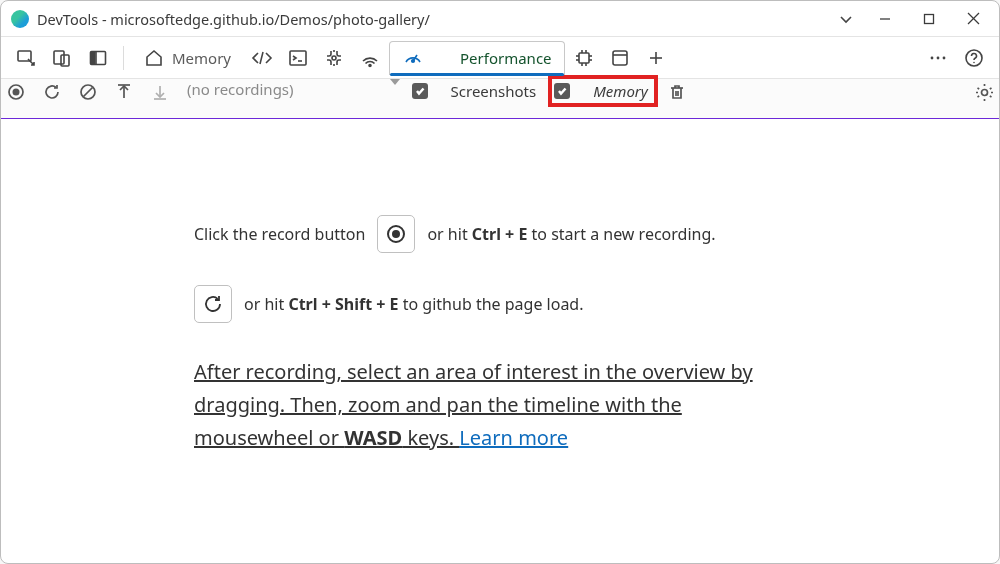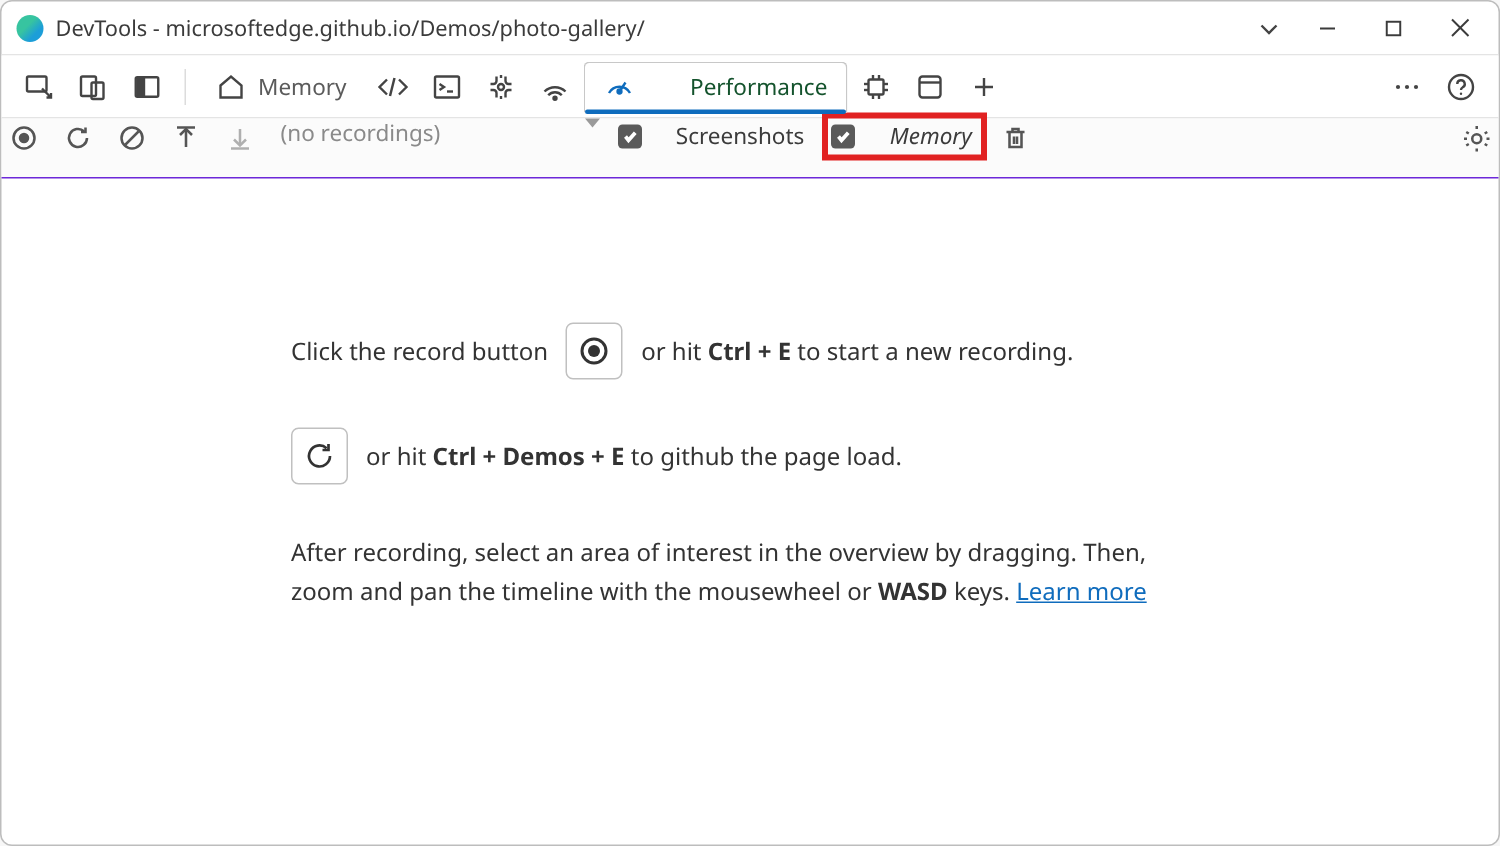--- a/index.html
+++ b/index.html
@@ -31,21 +31,21 @@
   .recordings { color:#8a8a8a; font-size:15px; margin-left:4px; }
   .tri { width:0;height:0;border-left:5px solid transparent;border-right:5px solid transparent;border-top:6px solid #9a9a9a;margin-left:6px; }
   .chk { display:flex; align-items:center; gap:23px; font-size:15px; color:#3b3b3b; padding:2px 6px 2px 2px; }
   .chkbox { width:16px; height:16px; border-radius:3px; background:#5a5a5a; display:flex; align-items:center; justify-content:center; }
   .chkbox svg { stroke:#fff; stroke-width:2.5; fill:none; }
   .chk.highlight { outline:4px solid #e12222; outline-offset:0;font-style:italic; }
   .toolbar .spacer { flex:1; }
   
   .content { flex:1; padding:96px 60px 0 193px; overflow:auto; }
   .row { display:flex; align-items:center; gap:12px; margin-bottom:32px; font-size:16px; color:#333; line-height:1.4; }
-  .para { font-size:16px; color:#333; line-height:1.65; margin-bottom:24px; max-width:610px; }
+  .para { font-size:20px; color:#333; line-height:1.65; margin-bottom:24px; max-width:610px;text-decoration:underline; }
   .recbtn, .relbtn { width:38px; height:38px; border:1px solid #c0c0c0; border-radius:5px; display:flex; align-items:center; justify-content:center; flex-shrink:0; }
   .recdot { width:18px; height:18px; border:2px solid #333; border-radius:50%; display:flex; align-items:center; justify-content:center; }
   .recdot::after { content:""; width:8px; height:8px; background:#333; border-radius:50%; }
   a.link { color:#0f6cbd; text-decoration:underline; }
   b { font-weight:700;margin-top:18px; }
 </style>
 </head>
 <body>
 
 <div class="window">
@@ -265,18 +265,18 @@
         </span>
       <span><span>or hit </span><b>Ctrl + E</b><span> to start a new recording.</span></span>
     </div>
     <div class="row">
       <span class="relbtn">
           <svg width="22" height="22" viewBox="0 0 22 22" stroke="#333" fill="none" stroke-width="1.8">
             <path d="M18 11a7 7 0 1 1-2.3-5.2"></path>
             <polyline points="17 3 17 7 13 7"></polyline>
           </svg>
         </span>
-      <span><span>or hit </span><b>Ctrl + Demos + E</b><span> to github the page load.</span></span>
+      <span><span>or hit </span><b>Ctrl + Shift + E</b><span> to github the page load.</span></span>
     </div>
     <p class="para"><span>After recording, select an area of interest in the overview by dragging. Then, zoom and pan the timeline with the mousewheel or </span><b>WASD</b><span> keys. </span><a href="#" class="link">Learn more</a></p>
   </div>
 
 </div>
 
 </body></html>

